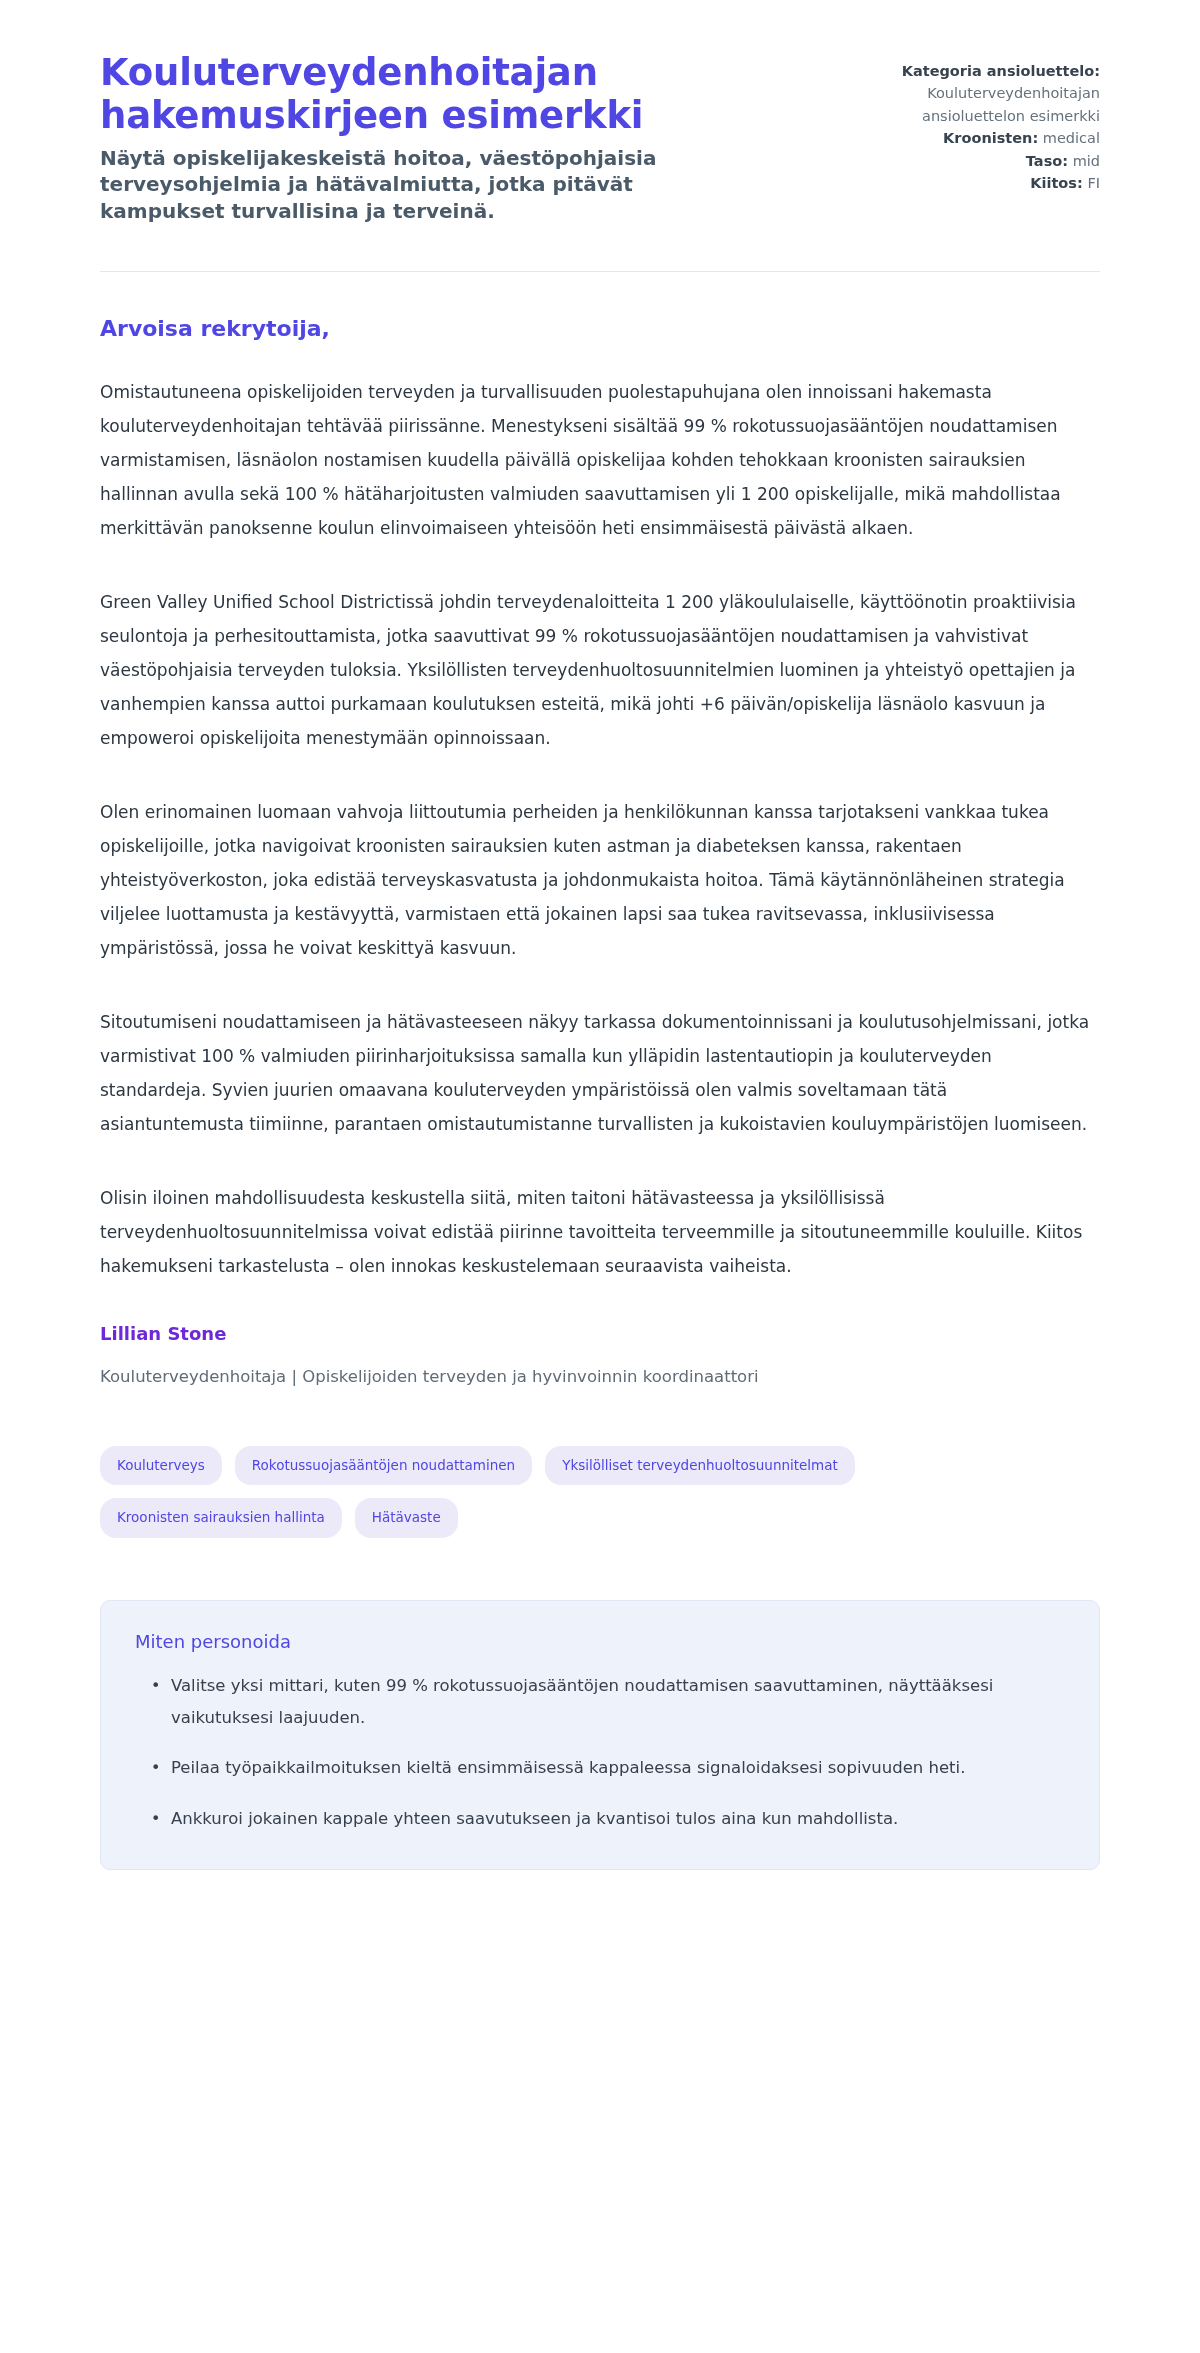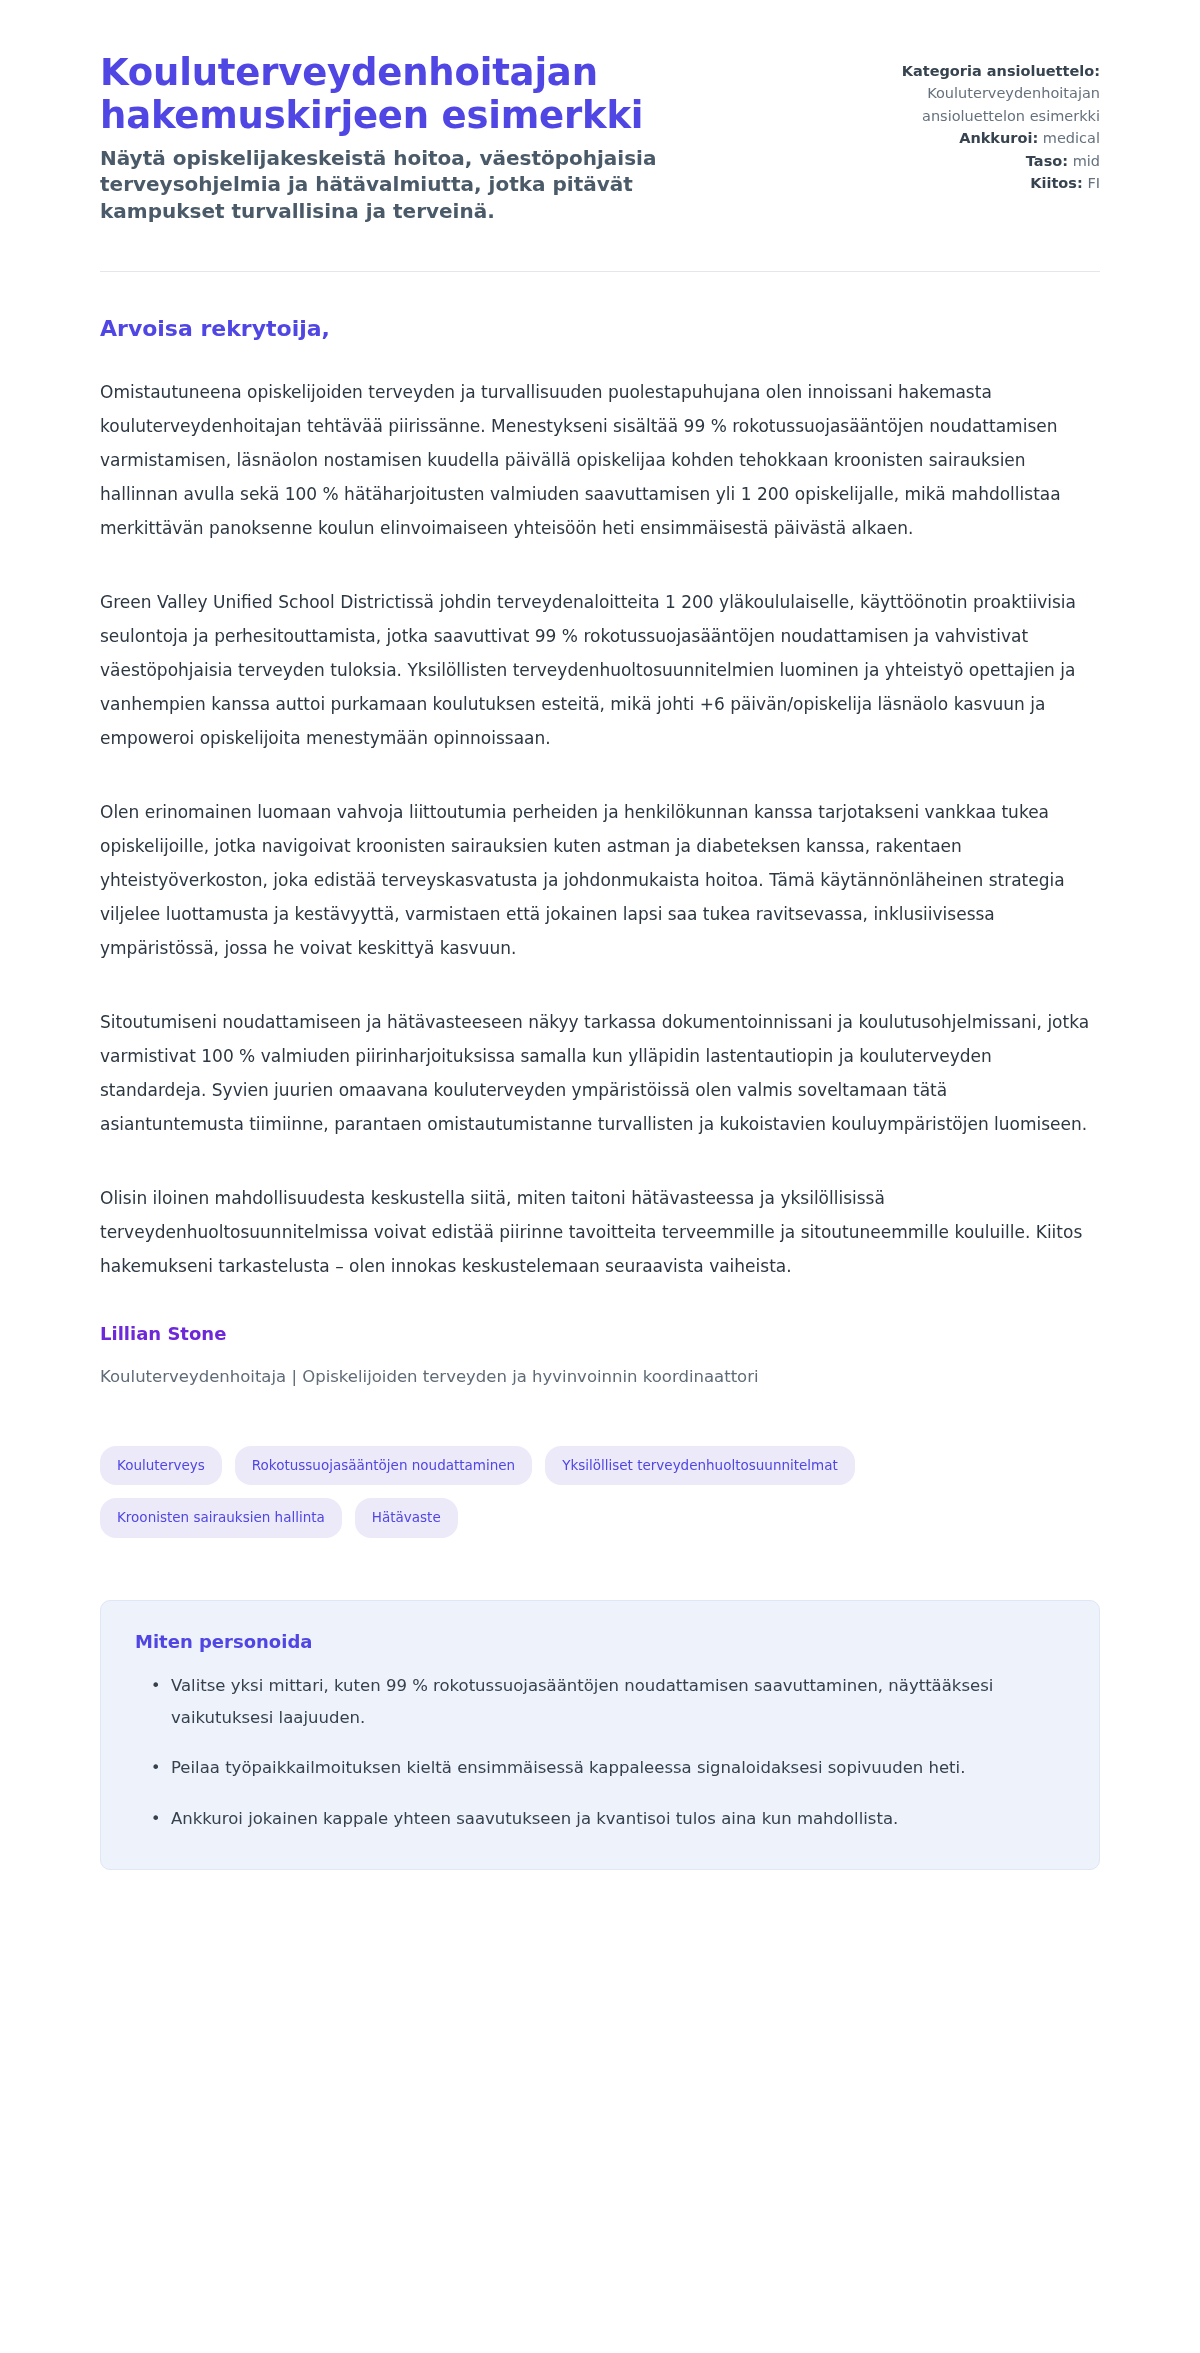--- a/index.html
+++ b/index.html
@@ -134,21 +134,21 @@
     margin-top: 62px;
     margin-bottom: 60px;
     background: #eef2fb;
     border: 1px solid #dfe6f5;
     border-radius: 10px;
     padding: 30px 34px 34px 34px;
   }
   .callout-title {
     margin: 0 0 18px 0;
     font-size: 18px;
-    font-weight: 700;
+    font-weight: 400;
     color: #5046e4;
   }
   .callout-list {
     margin: 0;
     padding: 0 0 0 22px;
     list-style: none;
   }
   .callout-list li {
     position: relative;
     font-size: 16.5px;
@@ -178,21 +178,21 @@
       <h1 class="doc-title">Kouluterveydenhoitajan hakemuskirjeen esimerkki</h1>
       <p class="doc-subtitle">Näytä opiskelijakeskeistä hoitoa, väestöpohjaisia terveysohjelmia ja hätävalmiutta, jotka pitävät kampukset turvallisina ja terveinä.</p>
     </div>
 
     <aside class="header-meta">
       <div class="meta-row">
         <span class="meta-label">Kategoria ansioluettelo:</span>
         <span class="meta-block-value">Kouluterveydenhoitajan ansioluettelon esimerkki</span>
       </div>
       <div class="meta-row">
-        <span class="meta-label">Ankkuroi:</span>
+        <span class="meta-label">Kroonisten:</span>
         <span class="meta-value">medical</span>
       </div>
       <div class="meta-row">
         <span class="meta-label">Taso:</span>
         <span class="meta-value">mid</span>
       </div>
       <div class="meta-row">
         <span class="meta-label">Kiitos:</span>
         <span class="meta-value">FI</span>
       </div>

